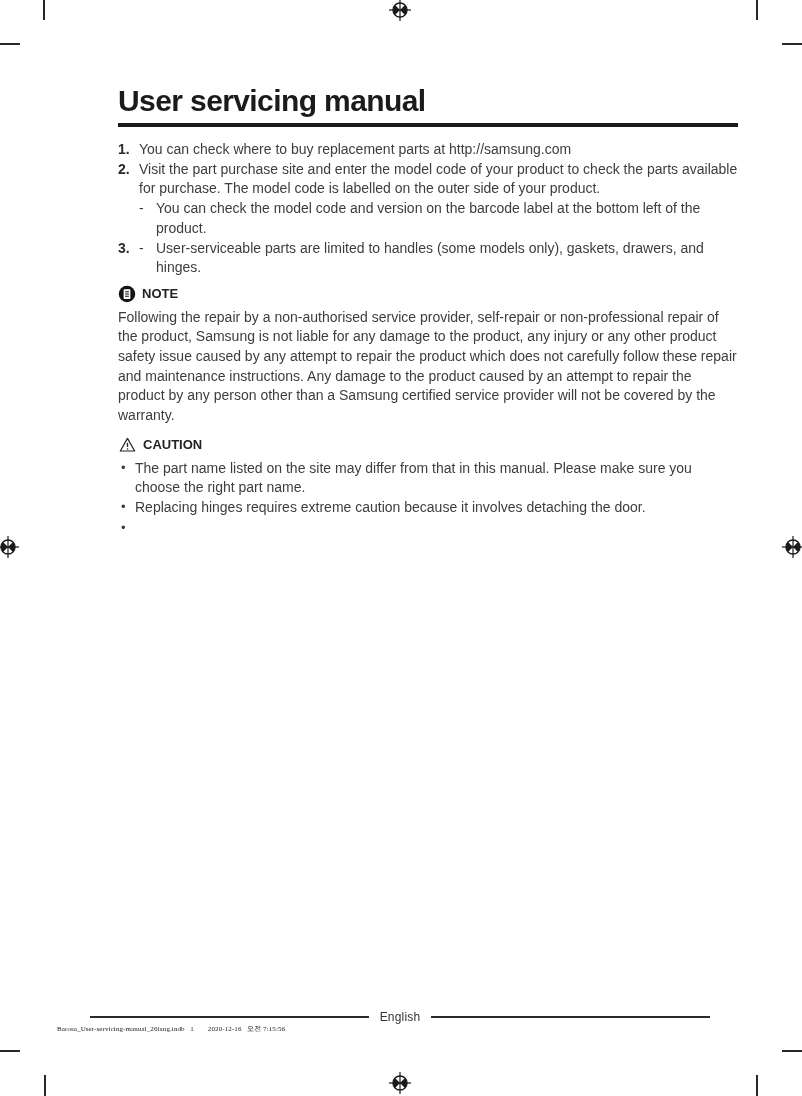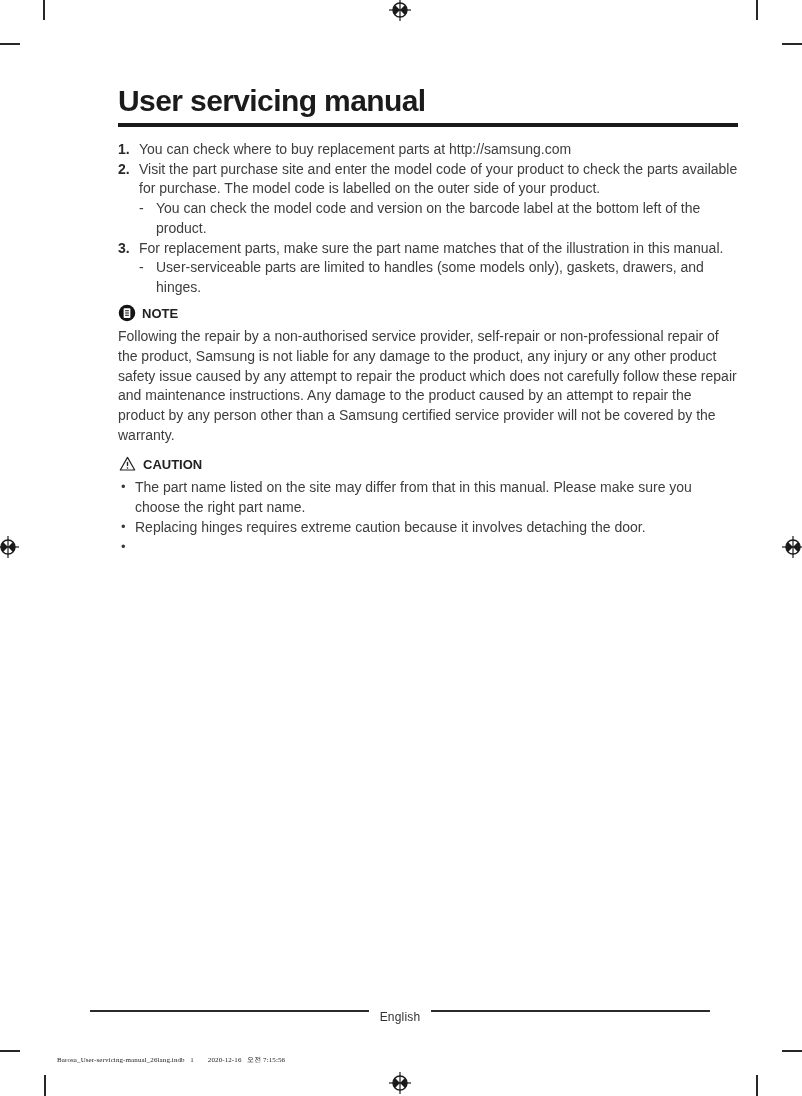--- a/index.html
+++ b/index.html
@@ -46,27 +46,27 @@
     margin-top:6px; margin-bottom:4px;
     font-weight:bold; color:#222; font-size:13px;
   }
   .section-head .icn{display:inline-flex; margin-right:6px;}
   .note-body{margin:0;}
   .caution-list{margin-top:2px;}
   .bullet{position:relative; padding-left:17px; margin-top:0.5px;}
   .bullet-dot{position:absolute; left:3px; top:-1px; font-size:13px; color:#3d3d3d;}
   .footer{
     position:absolute; left:90px; top:1010px; width:620px;
-    display:flex; 
+    display:flex; align-items:center;
     font-size:12px; color:#333;
   }
   .footer .rule{flex:1; height:1.6px; background:#2a2a2a;}
   .footer .lang{padding:0 11px; letter-spacing:0.2px;}
   .print-line{
-    position:absolute; left:57px; top:1055px;
+    position:absolute; left:57px; top:1024px;
     font-family:"Liberation Serif", serif;
     font-size:7px; color:#222;
     white-space:pre;
     letter-spacing:0.1px;
   }
   
   .cm{position:absolute; background:#272727;}
   .cm.v{width:1.5px; height:20px;}
   .cm.h{width:20px; height:1.6px;}
   
@@ -129,21 +129,20 @@
       <span class="step-num">2.</span>
       <span>Visit the part purchase site and enter the model code of your product to check the parts available for purchase. The model code is labelled on the outer side of your product.</span>
     </div>
     <div class="sub">
       <span class="dash">-</span>
       <span>You can check the model code and version on the barcode label at the bottom left of the product.</span>
     </div>
 
     <div class="step">
       <span class="step-num">3.</span>
-      <span>For replacement parts, make sure the part name matches that of the illustration in this manual.</span>
     </div>
     <div class="sub">
       <span class="dash">-</span>
       <span>User-serviceable parts are limited to handles (some models only), gaskets, drawers, and hinges.</span>
     </div>
 
   </div>
 
   <div class="section-head">
     <span class="icn">

